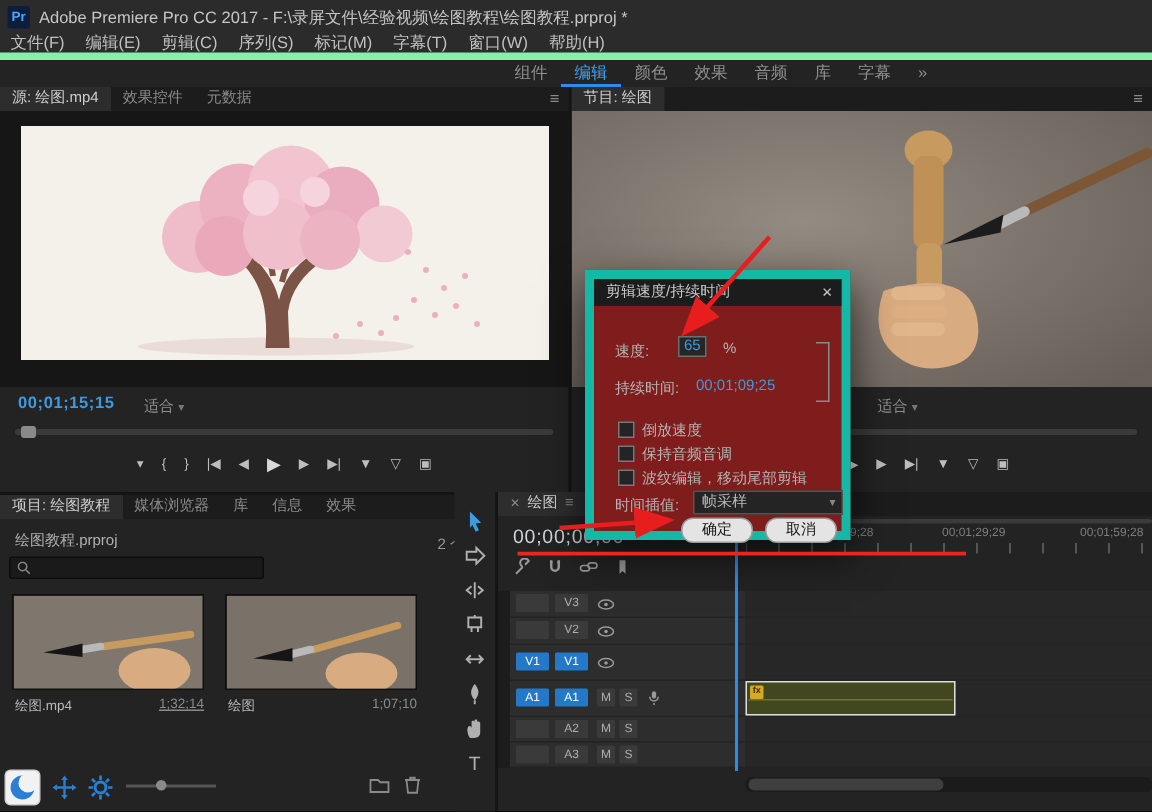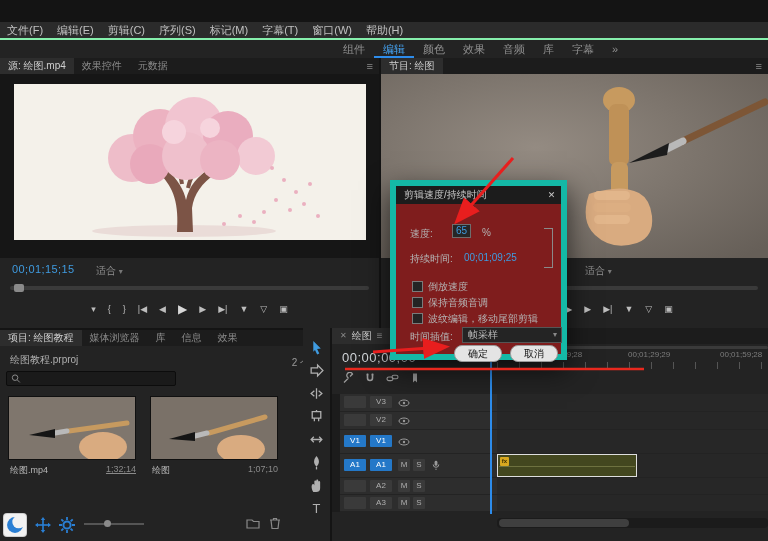--- a/index.html
+++ b/index.html
@@ -5,35 +5,35 @@
   html,body{margin:0;padding:0;background:#000;}
   .app{position:relative;width:768px;height:541px;background:#141414;overflow:hidden;
        font-family:"Liberation Sans","DejaVu Sans",sans-serif;color:#b8b8b8;
        -webkit-font-smoothing:antialiased;}
   .abs{position:absolute;box-sizing:border-box;}
   
   .titlebar{left:0;top:0;width:768px;height:22px;background:#2b2b2b;display:flex;align-items:center;gap:6px;padding-left:5px;}
   .prlogo{width:15px;height:15px;background:#0d1e3d;color:#4ba6ff;font-size:9px;font-weight:bold;
           display:flex;align-items:center;justify-content:center;border-radius:2px;flex:none;}
   .titletext{font-size:11px;color:#c6c6c6;white-space:nowrap;}
-  .menubar{left:0;top:22px;width:768px;height:18px;background:#2b2b2b;display:flex;align-items:center;border-bottom:2px solid #86efac;}
+  .menubar{left:0;top:22px;width:768px;height:18px;background:#2b2b2b;display:flex;align-items:center;border-bottom:5px solid #86efac;}
   .menuitem{font-size:11px;color:#c0c0c0;padding:0 7px;}
   .wsbar{left:0;top:40px;width:768px;height:18px;background:#232323;display:flex;align-items:center;padding-left:334px;}
   .ws{font-size:11px;color:#8f8f8f;padding:0 9px;height:18px;line-height:18px;white-space:nowrap;}
   .ws.active{color:#45a2f0;box-shadow:inset 0 -2px 0 #2d8ceb;}
   
   .panel{background:#232323;overflow:hidden;}
   .ptabs{position:absolute;left:0;top:0;right:0;height:16px;background:#1c1c1c;display:flex;align-items:stretch;}
   .ptab{font-size:10px;color:#8a8a8a;line-height:16px;padding:0 8px;white-space:nowrap;}
   .ptab.active{background:#2d2d2d;color:#cfcfcf;}
   .pmenu{margin-left:auto;color:#8a8a8a;font-size:11px;line-height:16px;padding:0 6px;}
   .monitor{background:#161616;}
   .frame{background:#f4f1ea;overflow:hidden;}
   .tc{font-size:11px;letter-spacing:.4px;}
-  .blue{color:#3f9be0;}
+  .blue{color:#3f9be0;font-weight:bold;}
   .fitdd{font-size:10px;color:#8f8f8f;white-space:nowrap;}
   .caret{font-size:8px;color:#777;}
   .scrub{background:#3a3a3a;border-radius:2px;}
   .scrubhandle{background:#8a8a8a;border-radius:2px;}
   .transport{display:flex;justify-content:center;align-items:center;gap:12px;}
   .tbtn{font-size:9px;color:#bdbdbd;white-space:nowrap;}
   
   .pp-file{font-size:10px;color:#b0b0b0;}
   .pp-count{font-size:10px;color:#9a9a9a;}
   .searchbox{background:#1a1a1a;border:1px solid #0c0c0c;border-radius:2px;display:flex;align-items:center;gap:4px;padding:0 4px;}
@@ -77,20 +77,24 @@
   
   .annot{left:0;top:0;width:768px;height:541px;z-index:60;pointer-events:none;}
   .cornerbox{background:#f2f2f2;border-radius:3px;box-shadow:0 0 0 1px #cfcfcf;}
   .toolcol{display:flex;flex-direction:column;align-items:center;gap:8px;padding-top:12px;}
 </style>
 </head>
 <body>
 
 <div class="app">
 
+  <div class="abs titlebar">
+    <div class="prlogo">Pr</div>
+    <div class="titletext">Adobe Premiere Pro CC 2017 - F:\录屏文件\经验视频\绘图教程\绘图教程.prproj *</div>
+  </div>
 
   <div class="abs menubar">
     <span class="menuitem">文件(F)</span>
     <span class="menuitem">编辑(E)</span>
     <span class="menuitem">剪辑(C)</span>
     <span class="menuitem">序列(S)</span>
     <span class="menuitem">标记(M)</span>
     <span class="menuitem">字幕(T)</span>
     <span class="menuitem">窗口(W)</span>
     <span class="menuitem">帮助(H)</span>

